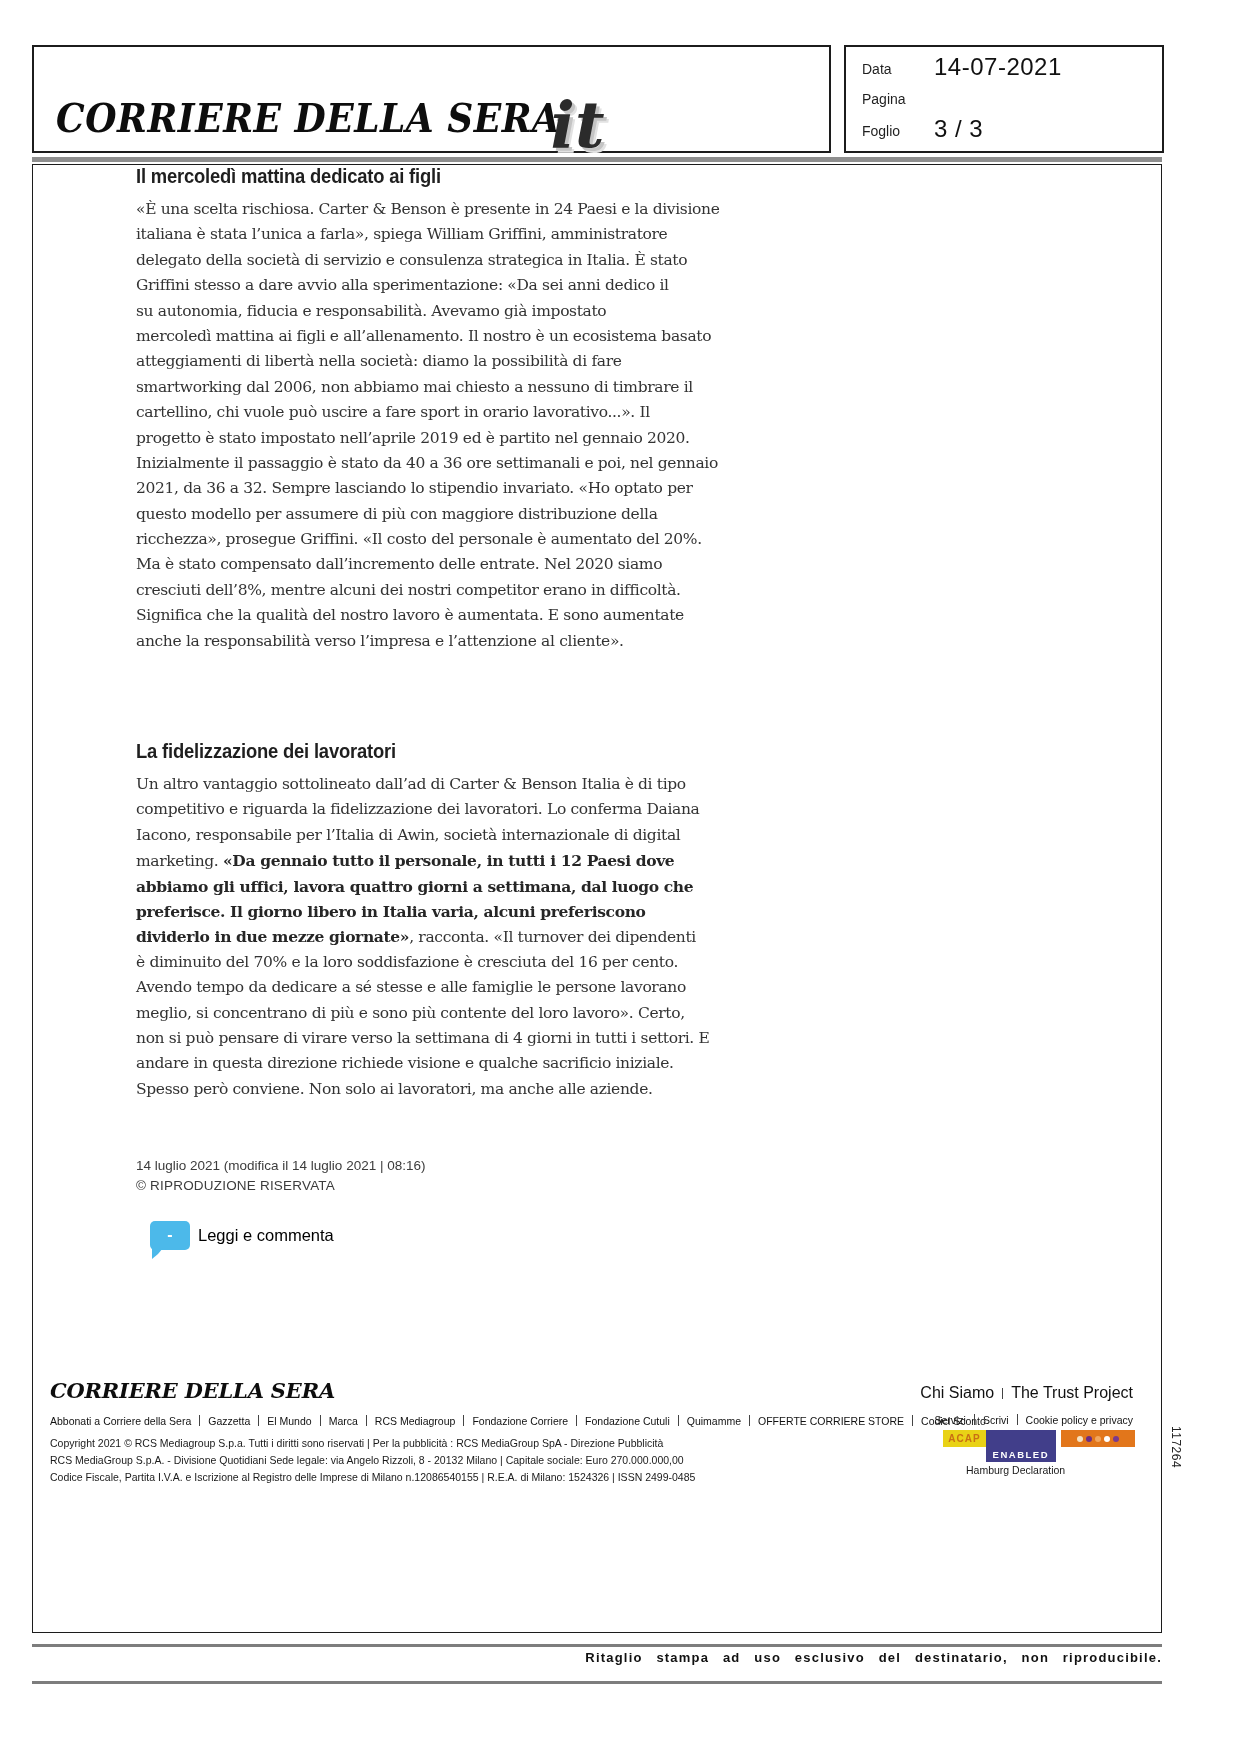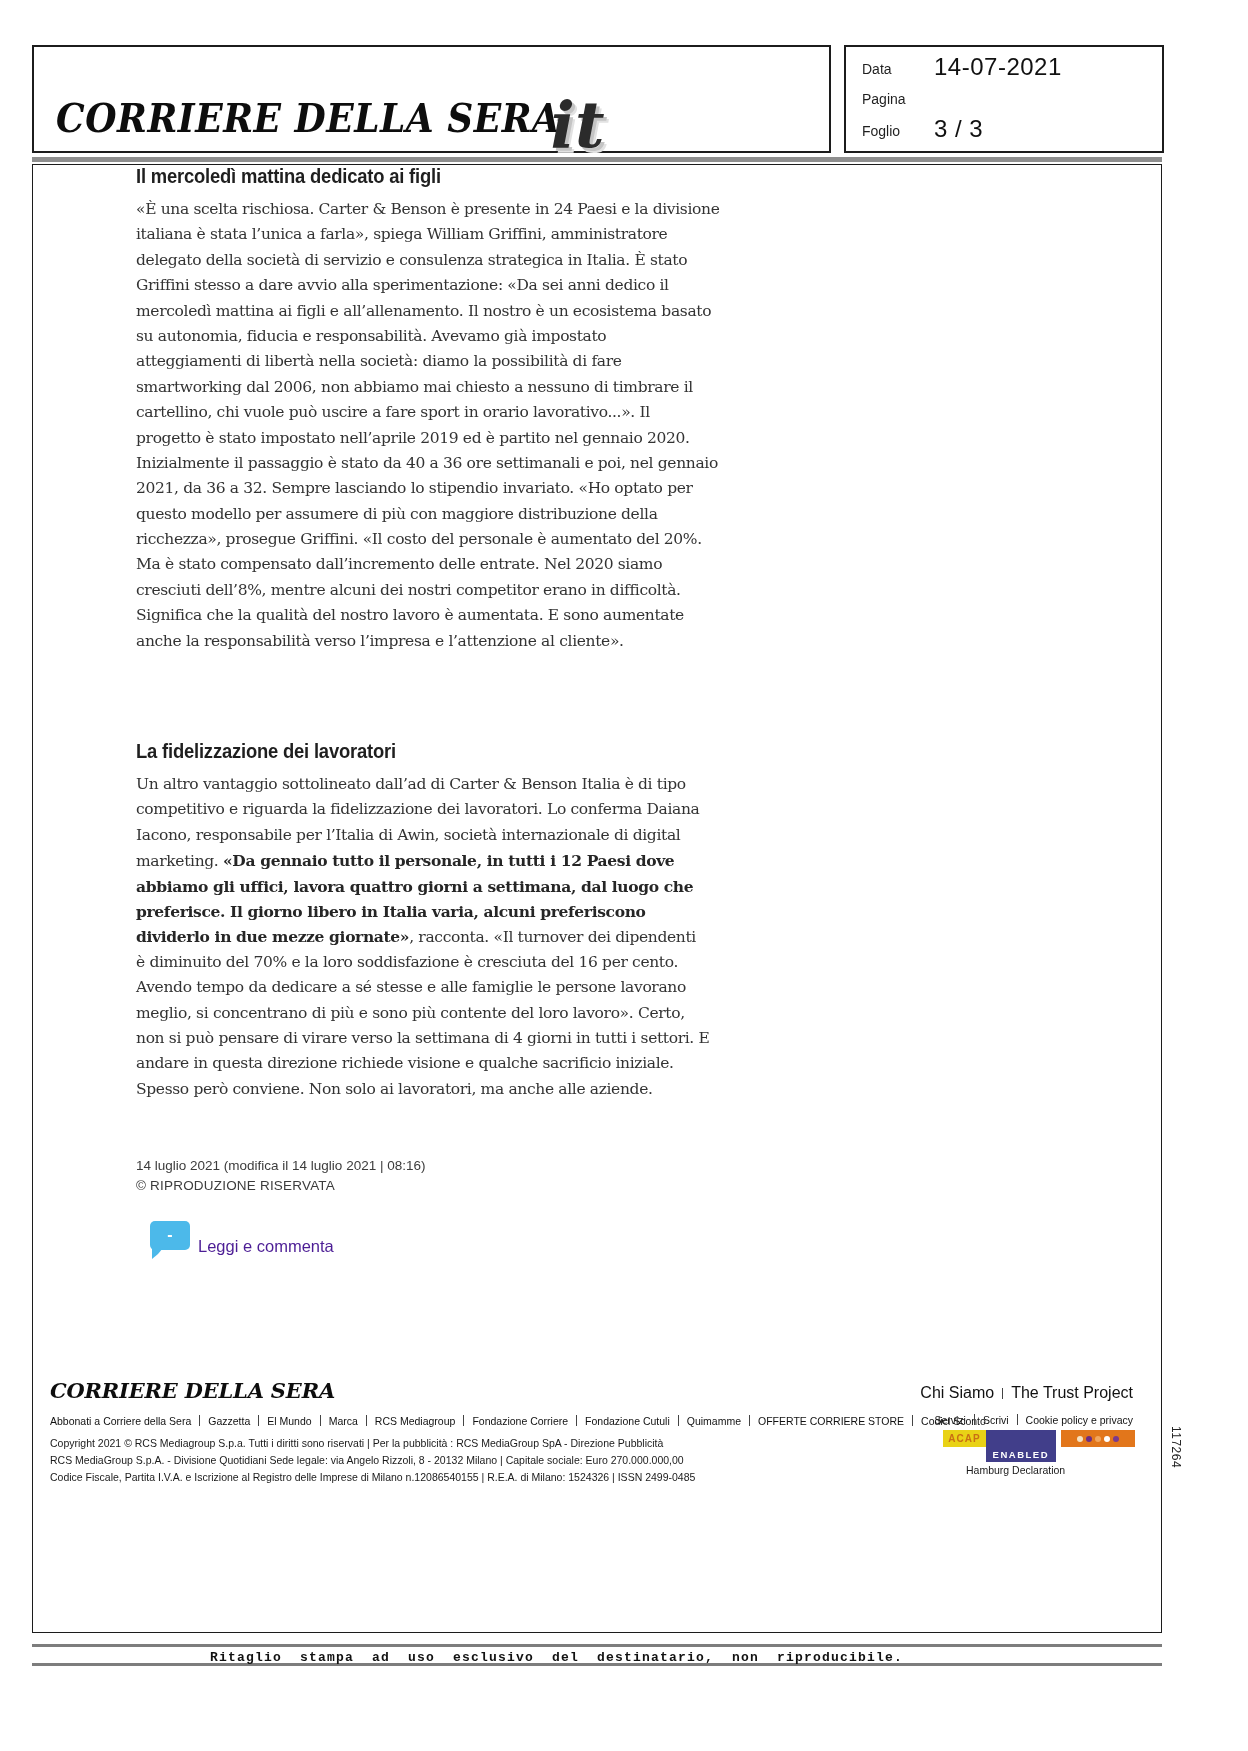--- a/index.html
+++ b/index.html
@@ -41,21 +41,21 @@
   .timestamp { margin-top:56px; font-size:13.5px; color:#3c3c3c; }
   .riproduzione { margin-top:5px; font-size:13.5px; color:#3c3c3c; letter-spacing:0.2px; }
 
   .comment-row { margin-top:26px; height:40px; position:relative; }
   .bubble { position:absolute; left:14px; top:2px; width:40px; height:29px;
             background:#4cb9ea; border-radius:5px; cursor:pointer;
             color:#ffffff; font-size:16px; font-weight:bold; text-align:center; line-height:27px; }
   .bubble .tail { position:absolute; left:2px; bottom:-9px; width:0; height:0;
                   border-left:6px solid #4cb9ea; border-right:5px solid transparent;
                   border-top:6px solid #4cb9ea; border-bottom:5px solid transparent; }
-  .comment-link { position:absolute; left:62px; top:18px; font-size:16.5px; color:#4c1d95; cursor:pointer; }
+  .comment-link { position:absolute; left:62px; top:7px; font-size:16.5px; color:#000000; cursor:pointer; }
 
   
   .f-logo { position:absolute; left:50px; top:1378px;
             font-family:"DejaVu Serif", serif; font-style:italic; font-weight:bold;
             font-size:21px; color:#0d0d0d; letter-spacing:-0.2px; white-space:nowrap; }
   .f-links { position:absolute; left:50px; top:1415px; font-size:10.5px; color:#111; white-space:nowrap; }
   .f-links .flink { cursor:pointer; }
   .sep { display:inline-block; width:1px; height:11px; background:#444; margin:0 8px; vertical-align:-1px; }
   .legal { position:absolute; left:50px; font-size:10.5px; color:#1a1a1a; white-space:nowrap; }
 
@@ -70,25 +70,25 @@
   .chip-orange  { background:#e2761b; width:74px; margin-left:5px; text-align:center; }
   .dot { display:inline-block; width:6px; height:6px; border-radius:50%; margin:0 1.5px; vertical-align:2px; }
 
   .hamburg { position:absolute; left:966px; top:1464px; font-size:10.5px; color:#1a1a1a; }
 
   .side-code { position:absolute; left:1146px; top:1440px; width:60px;
                transform:rotate(90deg); transform-origin:center;
                font-size:12px; color:#222; letter-spacing:0.5px; text-align:center; }
 
   
-  .strip { position:absolute; left:32px; top:1644px; width:1130px; height:22px;
+  .strip { position:absolute; left:32px; top:1644px; width:1130px; height:40px;
            border-top:3px solid #7d7d7d; border-bottom:3px solid #7d7d7d;
-           font-family:Liberation Mono, monospace; font-size:13px; font-weight:bold;
+           font-family:Liberation Sans, sans-serif; font-size:13px; font-weight:bold;
            color:#111; line-height:21px; padding-left:178px;
-           word-spacing:9px; letter-spacing:1.2px; white-space:nowrap; }
+           word-spacing:9px; letter-spacing:1.2px; white-space:nowrap;text-align:right; }
 </style>
 </head>
 <body>
 
 <div>
 
   <div class="hbox hbox-left">
     <div class="logo-wrap">
       <span class="logo-main">CORRIERE DELLA SERA</span><span class="logo-it">it</span>
     </div>
@@ -106,22 +106,22 @@
 
   <div class="main-box"></div>
 
   <div class="article">
     <h2>Il mercoledì mattina dedicato ai figli</h2>
     <div class="para">
         <div class="tline"><span>«È una scelta rischiosa. Carter &amp; Benson è presente in 24 Paesi e la divisione</span></div>
         <div class="tline"><span>italiana è stata l’unica a farla», spiega William Griffini, amministratore</span></div>
         <div class="tline"><span>delegato della società di servizio e consulenza strategica in Italia. È stato</span></div>
         <div class="tline"><span>Griffini stesso a dare avvio alla sperimentazione: «Da sei anni dedico il</span></div>
+        <div class="tline"><span>su autonomia, fiducia e responsabilità. Avevamo già impostato</span></div>
         <div class="tline"><span>mercoledì mattina ai figli e all’allenamento. Il nostro è un ecosistema basato</span></div>
-        <div class="tline"><span>su autonomia, fiducia e responsabilità. Avevamo già impostato</span></div>
         <div class="tline"><span>atteggiamenti di libertà nella società: diamo la possibilità di fare</span></div>
         <div class="tline"><span>smartworking dal 2006, non abbiamo mai chiesto a nessuno di timbrare il</span></div>
         <div class="tline"><span>cartellino, chi vuole può uscire a fare sport in orario lavorativo...». Il</span></div>
         <div class="tline"><span>progetto è stato impostato nell’aprile 2019 ed è partito nel gennaio 2020.</span></div>
         <div class="tline"><span>Inizialmente il passaggio è stato da 40 a 36 ore settimanali e poi, nel gennaio</span></div>
         <div class="tline"><span>2021, da 36 a 32. Sempre lasciando lo stipendio invariato. «Ho optato per</span></div>
         <div class="tline"><span>questo modello per assumere di più con maggiore distribuzione della</span></div>
         <div class="tline"><span>ricchezza», prosegue Griffini. «Il costo del personale è aumentato del 20%.</span></div>
         <div class="tline"><span>Ma è stato compensato dall’incremento delle entrate. Nel 2020 siamo</span></div>
         <div class="tline"><span>cresciuti dell’8%, mentre alcuni dei nostri competitor erano in difficoltà.</span></div>

